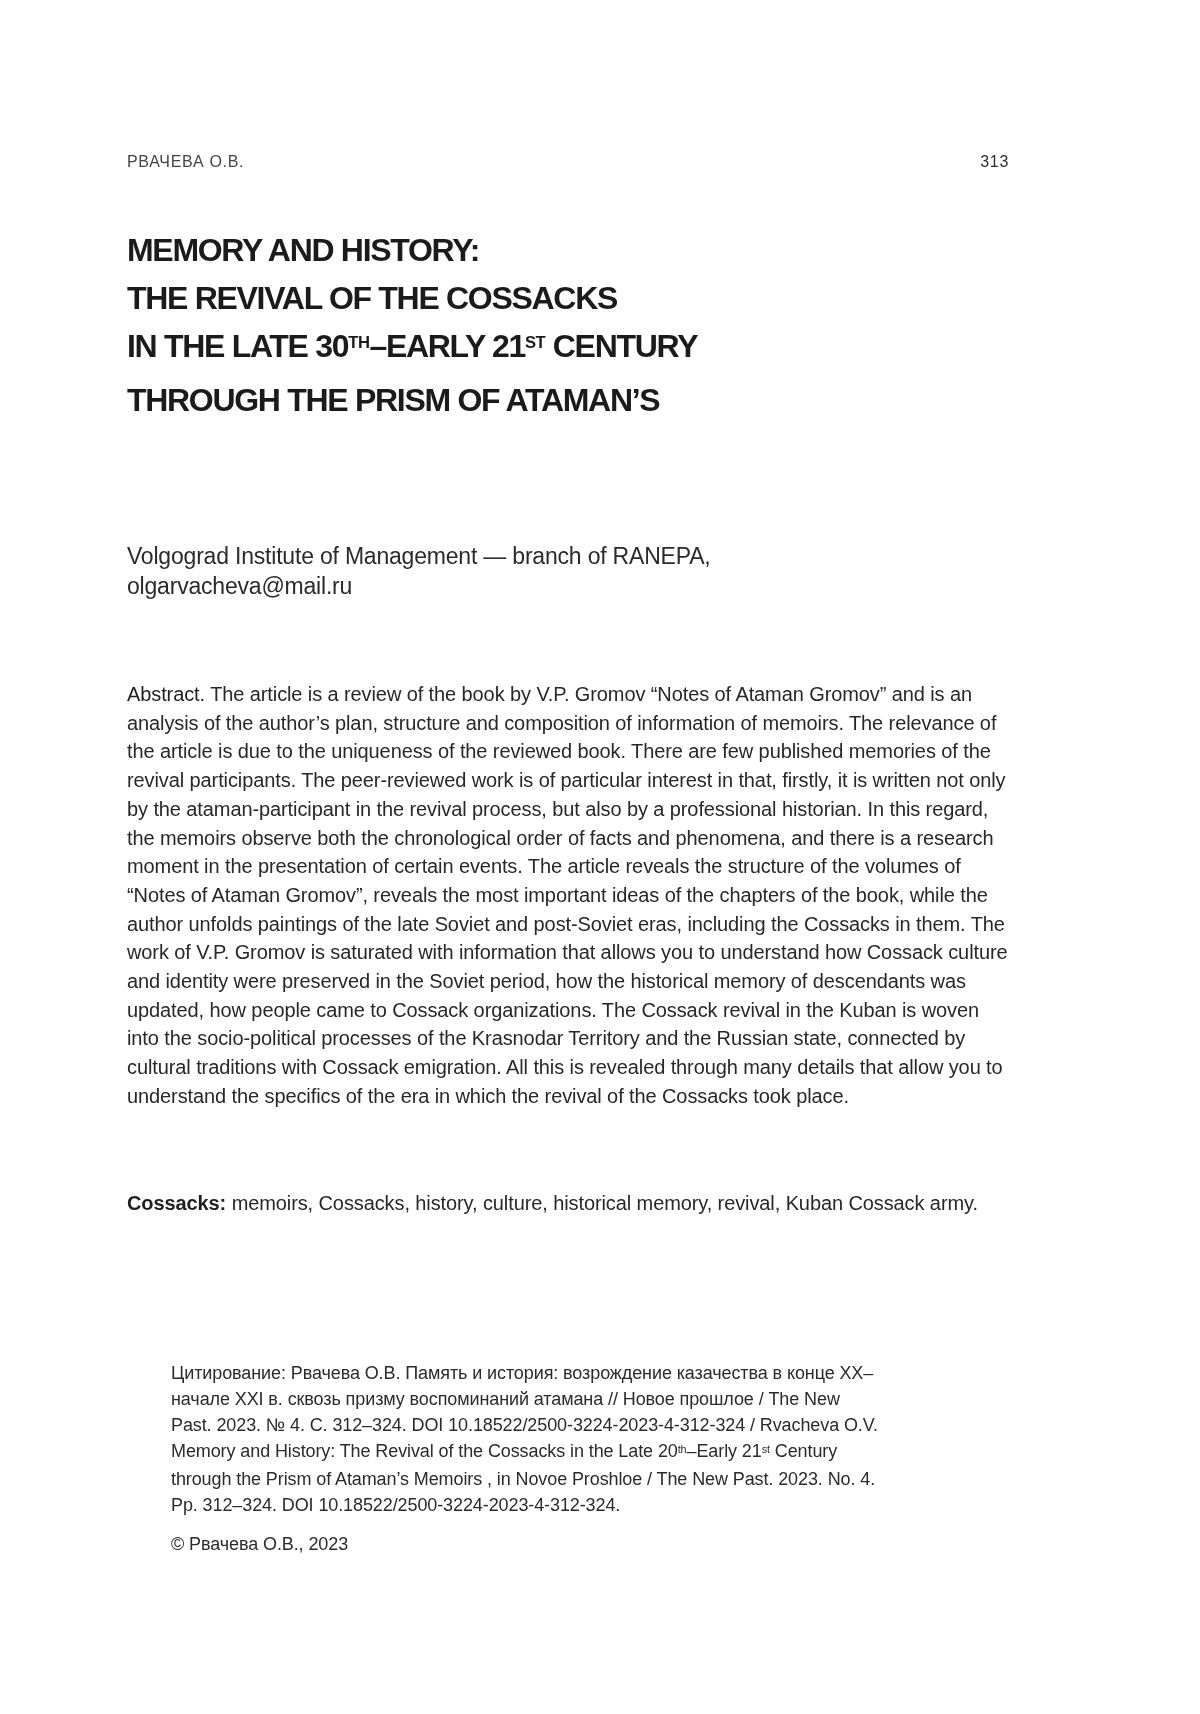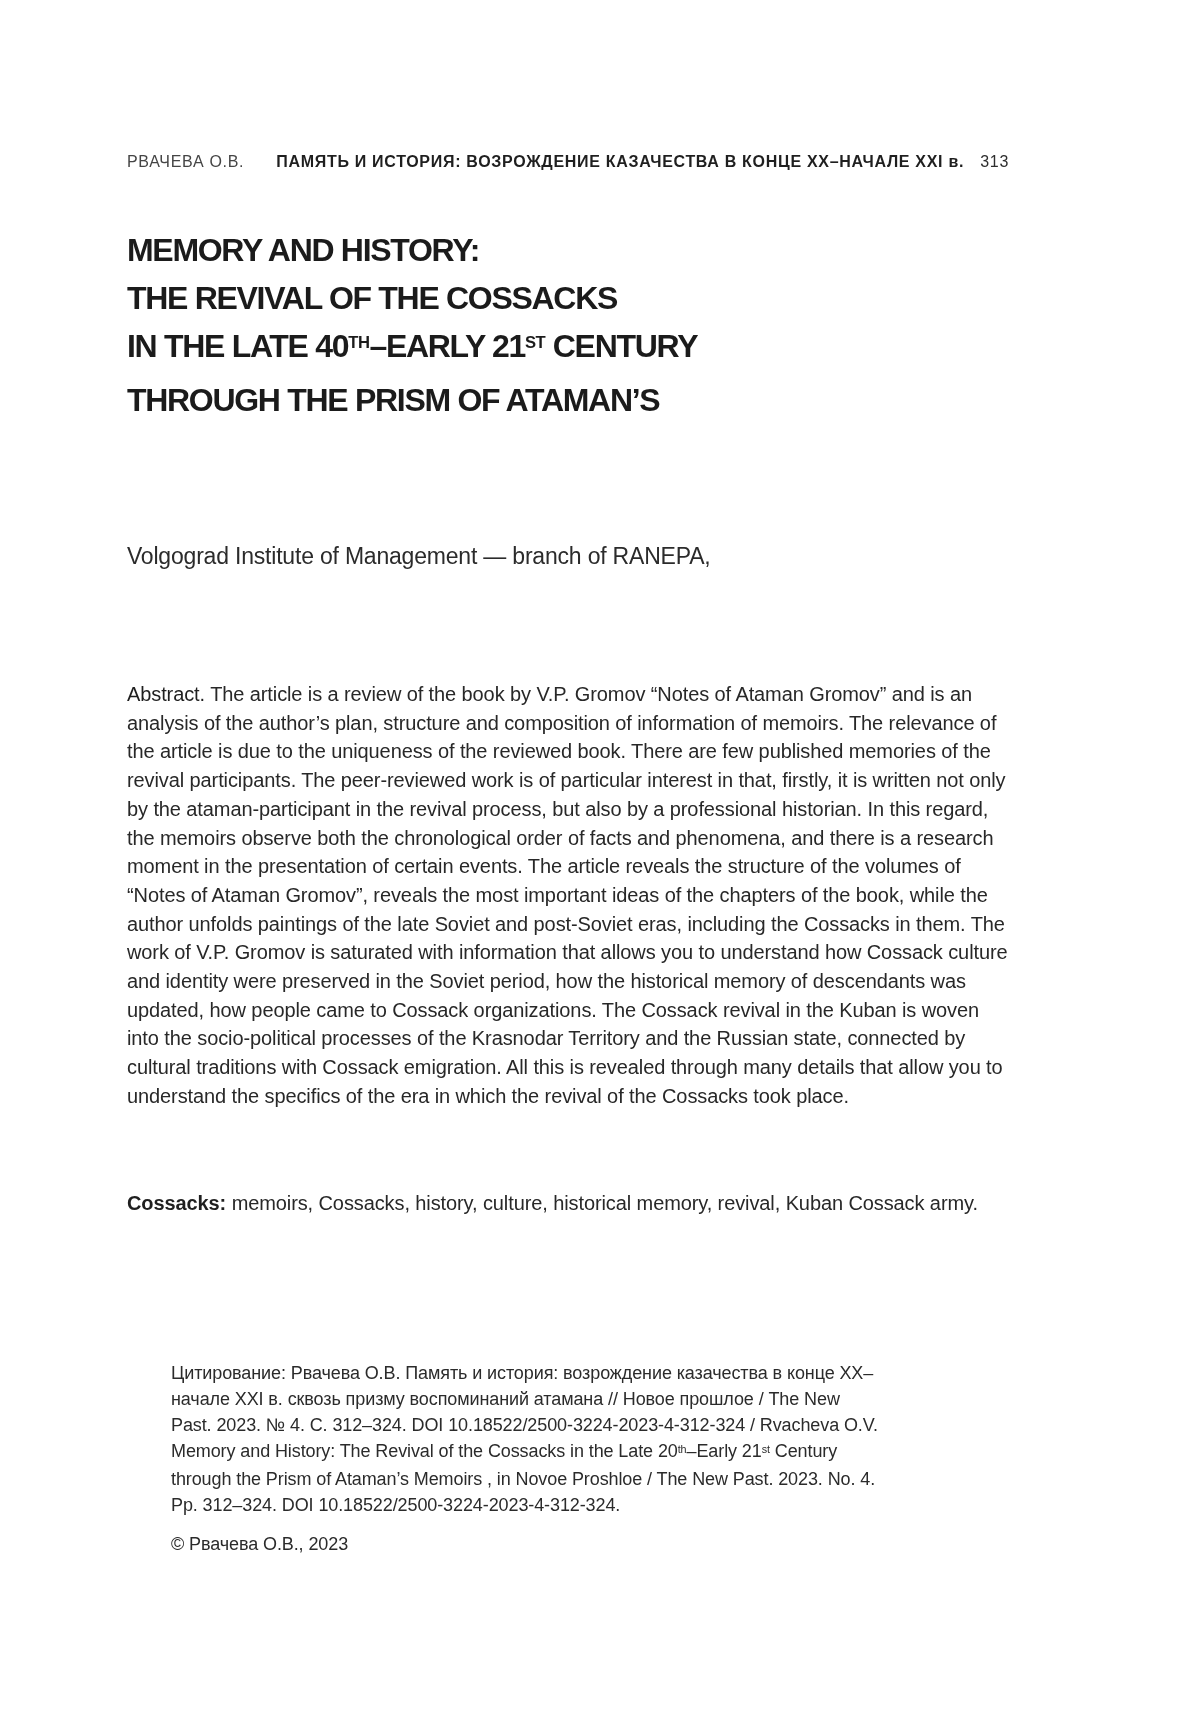--- a/index.html
+++ b/index.html
@@ -148,33 +148,33 @@
   }
 </style>
 </head>
 <body>
 
 <div class="page">
   <div class="content">
 
     <div class="running-head">
       <span class="rh-author">РВАЧЕВА О.В.</span>
-      <span class="rh-title">ПАМЯТЬ И ИСТОРИЯ: ВОЗРОЖДЕНИЕ КАЗАЧЕСТВА В КОНЦЕ XX–НАЧАЛЕ XXI в.</span>
       <span class="rh-page">313</span>
     </div>
 
     <h1 class="article-title" style="margin:0;">
         <div class="title-line"><span>MEMORY AND HISTORY:</span></div>
         <div class="title-line"><span>THE REVIVAL OF THE COSSACKS</span></div>
-        <div class="title-line"><span>IN THE LATE 40</span><sup>TH</sup><span>–EARLY 21</span><sup>ST</sup><span> CENTURY</span></div>
+        <div class="title-line"><span>IN THE LATE 30</span><sup>TH</sup><span>–EARLY 21</span><sup>ST</sup><span> CENTURY</span></div>
         <div class="title-line"><span>THROUGH THE PRISM OF ATAMAN’S</span></div>
       </h1>
 
     <div class="author-block">
       <div>Volgograd Institute of Management — branch of RANEPA,</div>
+      <div>olgarvacheva@mail.ru</div>
     </div>
 
     <p class="abstract" style="margin:0;">
       <span class="para-label">Abstract.</span><span> The article is a review of the book by V.P. Gromov “Notes of Ataman Gromov” and is an analysis of the author’s plan, structure and composition of information of memoirs. The relevance of the article is due to the uniqueness of the reviewed book. There are few published memories of the revival participants. The peer-reviewed work is of particular interest in that, firstly, it is written not only by the ataman-participant in the revival process, but also by a professional historian. In this regard, the memoirs observe both the chronological order of facts and phenomena, and there is a research moment in the presentation of certain events. The article reveals the structure of the volumes of “Notes of Ataman Gromov”, reveals the most important ideas of the chapters of the book, while the author unfolds paintings of the late Soviet and post-Soviet eras, including the Cossacks in them. The work of V.P. Gromov is saturated with information that allows you to understand how Cossack culture and identity were preserved in the Soviet period, how the historical memory of descendants was updated, how people came to Cossack organizations. The Cossack revival in the Kuban is woven into the socio-political processes of the Krasnodar Territory and the Russian state, connected by cultural traditions with Cossack emigration. All this is revealed through many details that allow you to understand the specifics of the era in which the revival of the Cossacks took place.</span>
     </p>
 
     <p class="keywords" style="margin:0;">
       <span class="para-label">Cossacks:</span><span> memoirs, Cossacks, history, culture, historical memory, revival, Kuban Cossack army.</span>
     </p>
 

